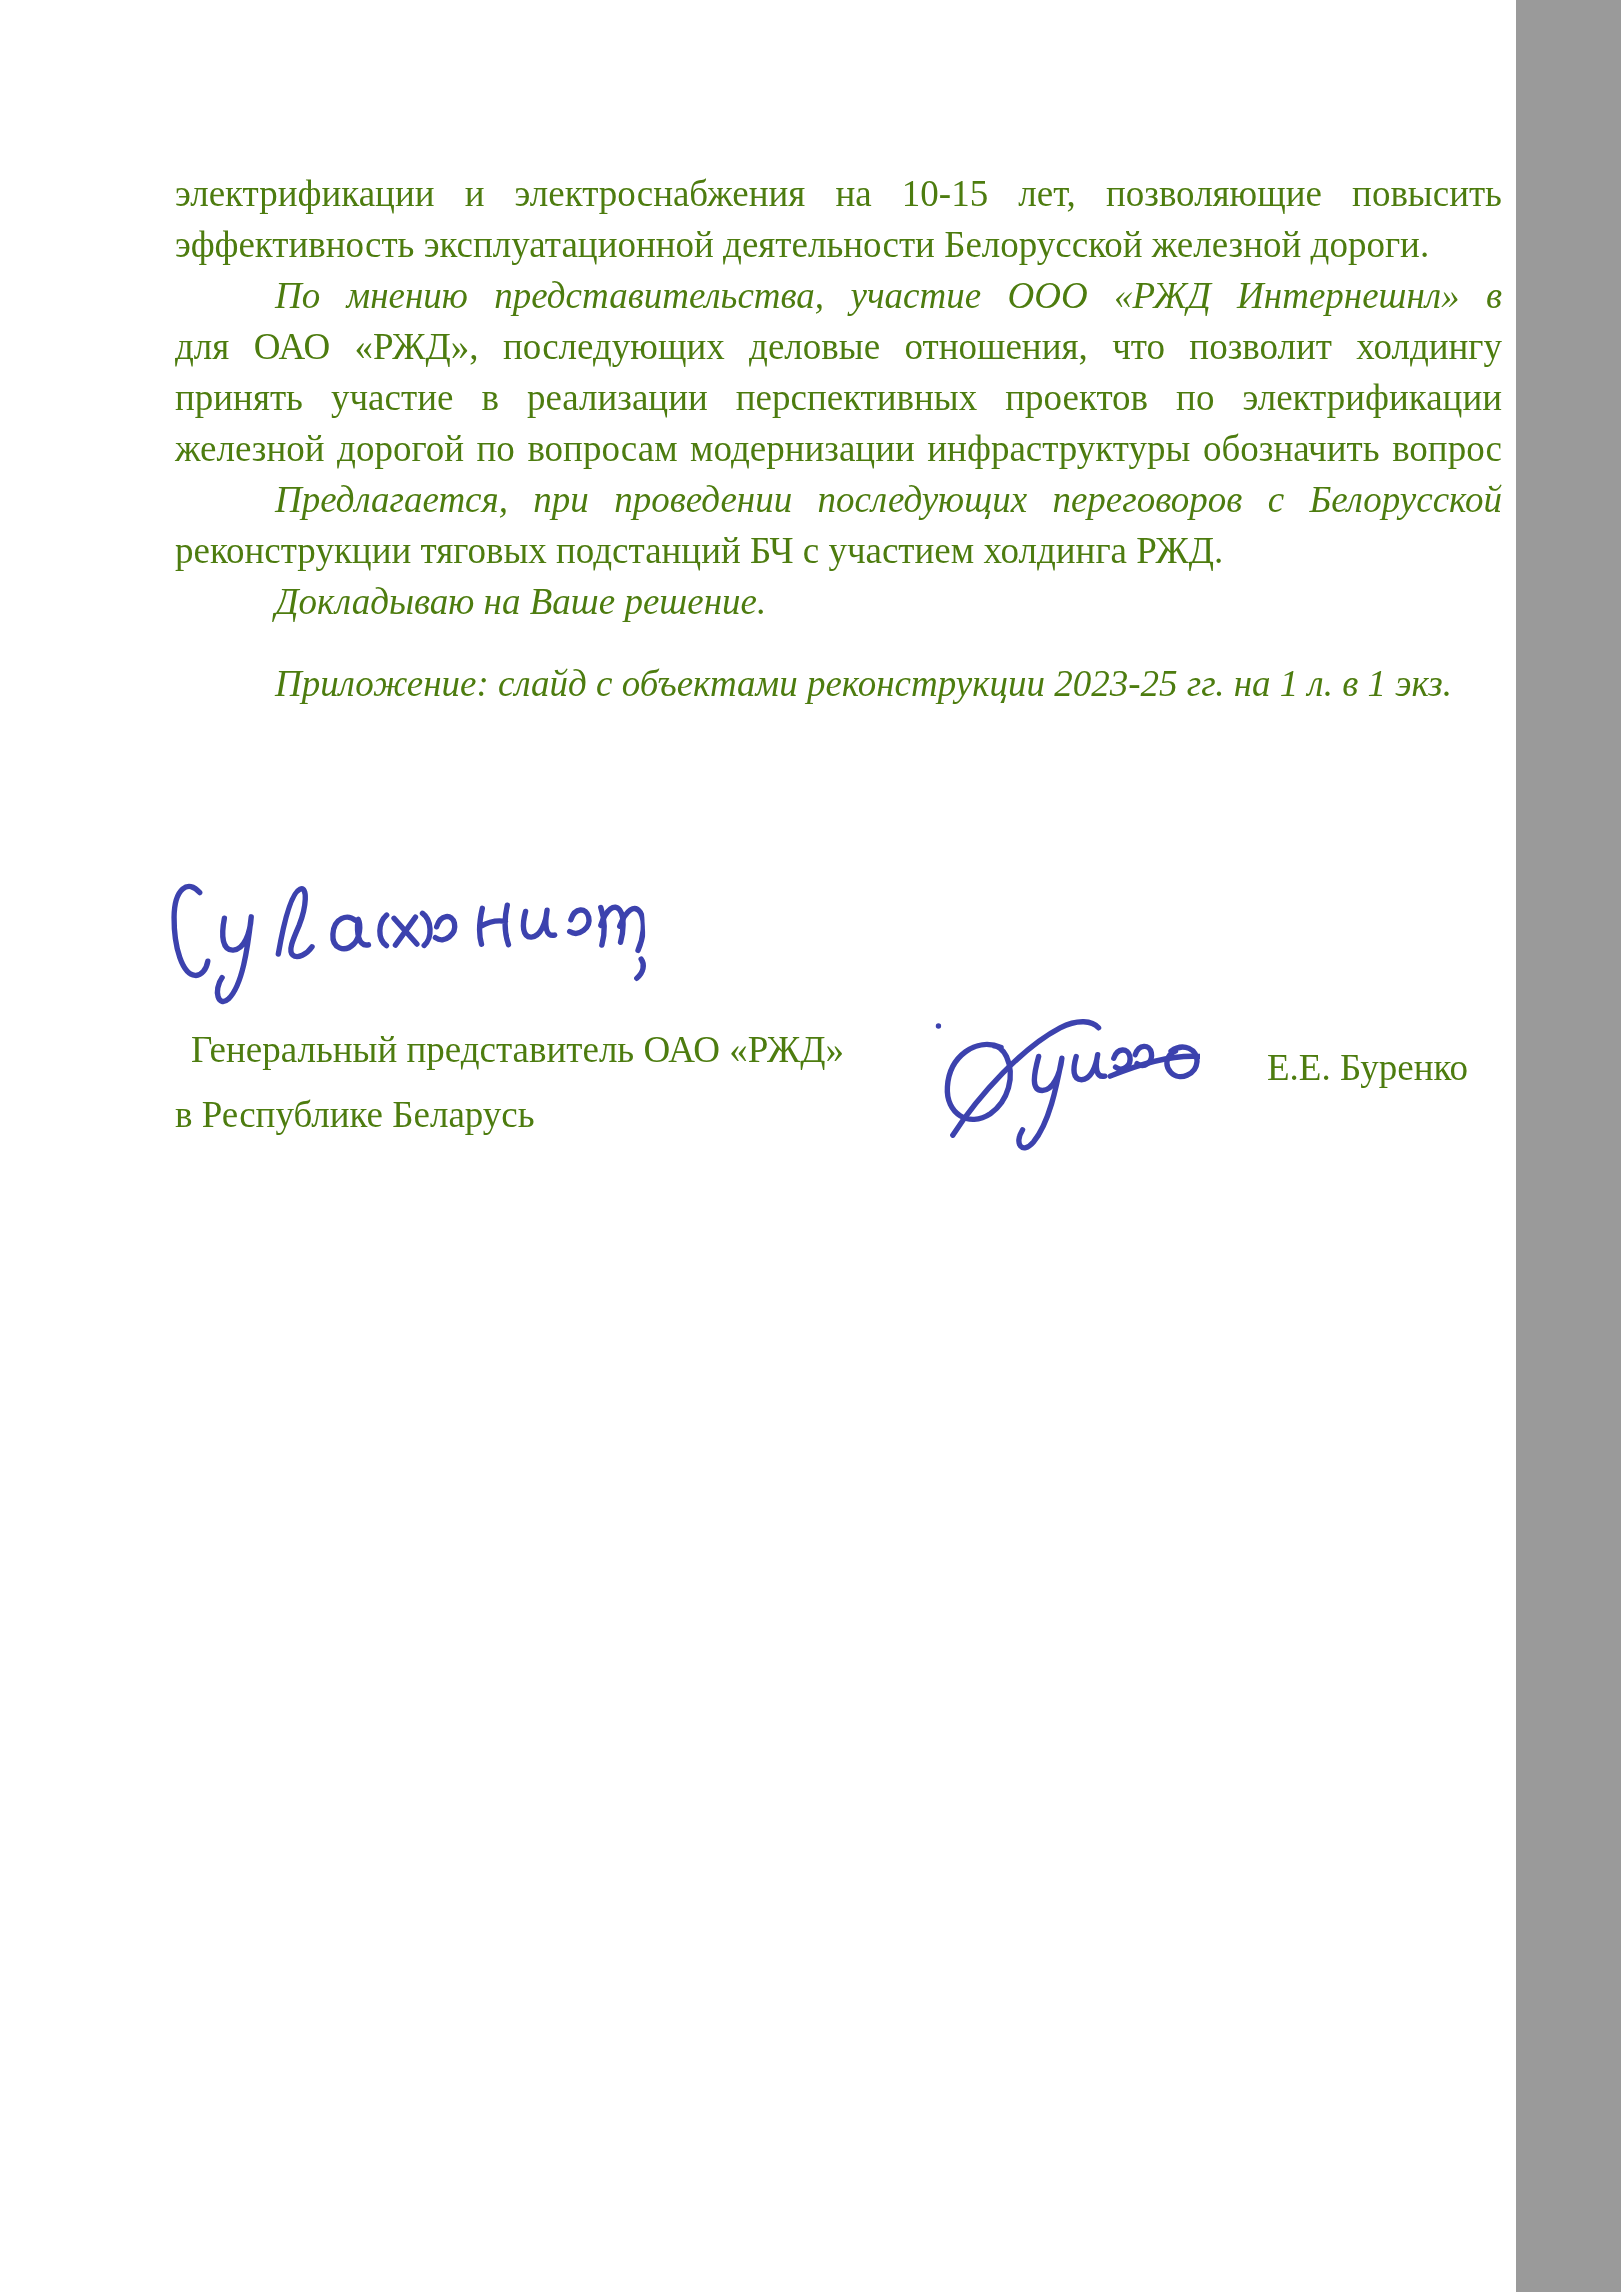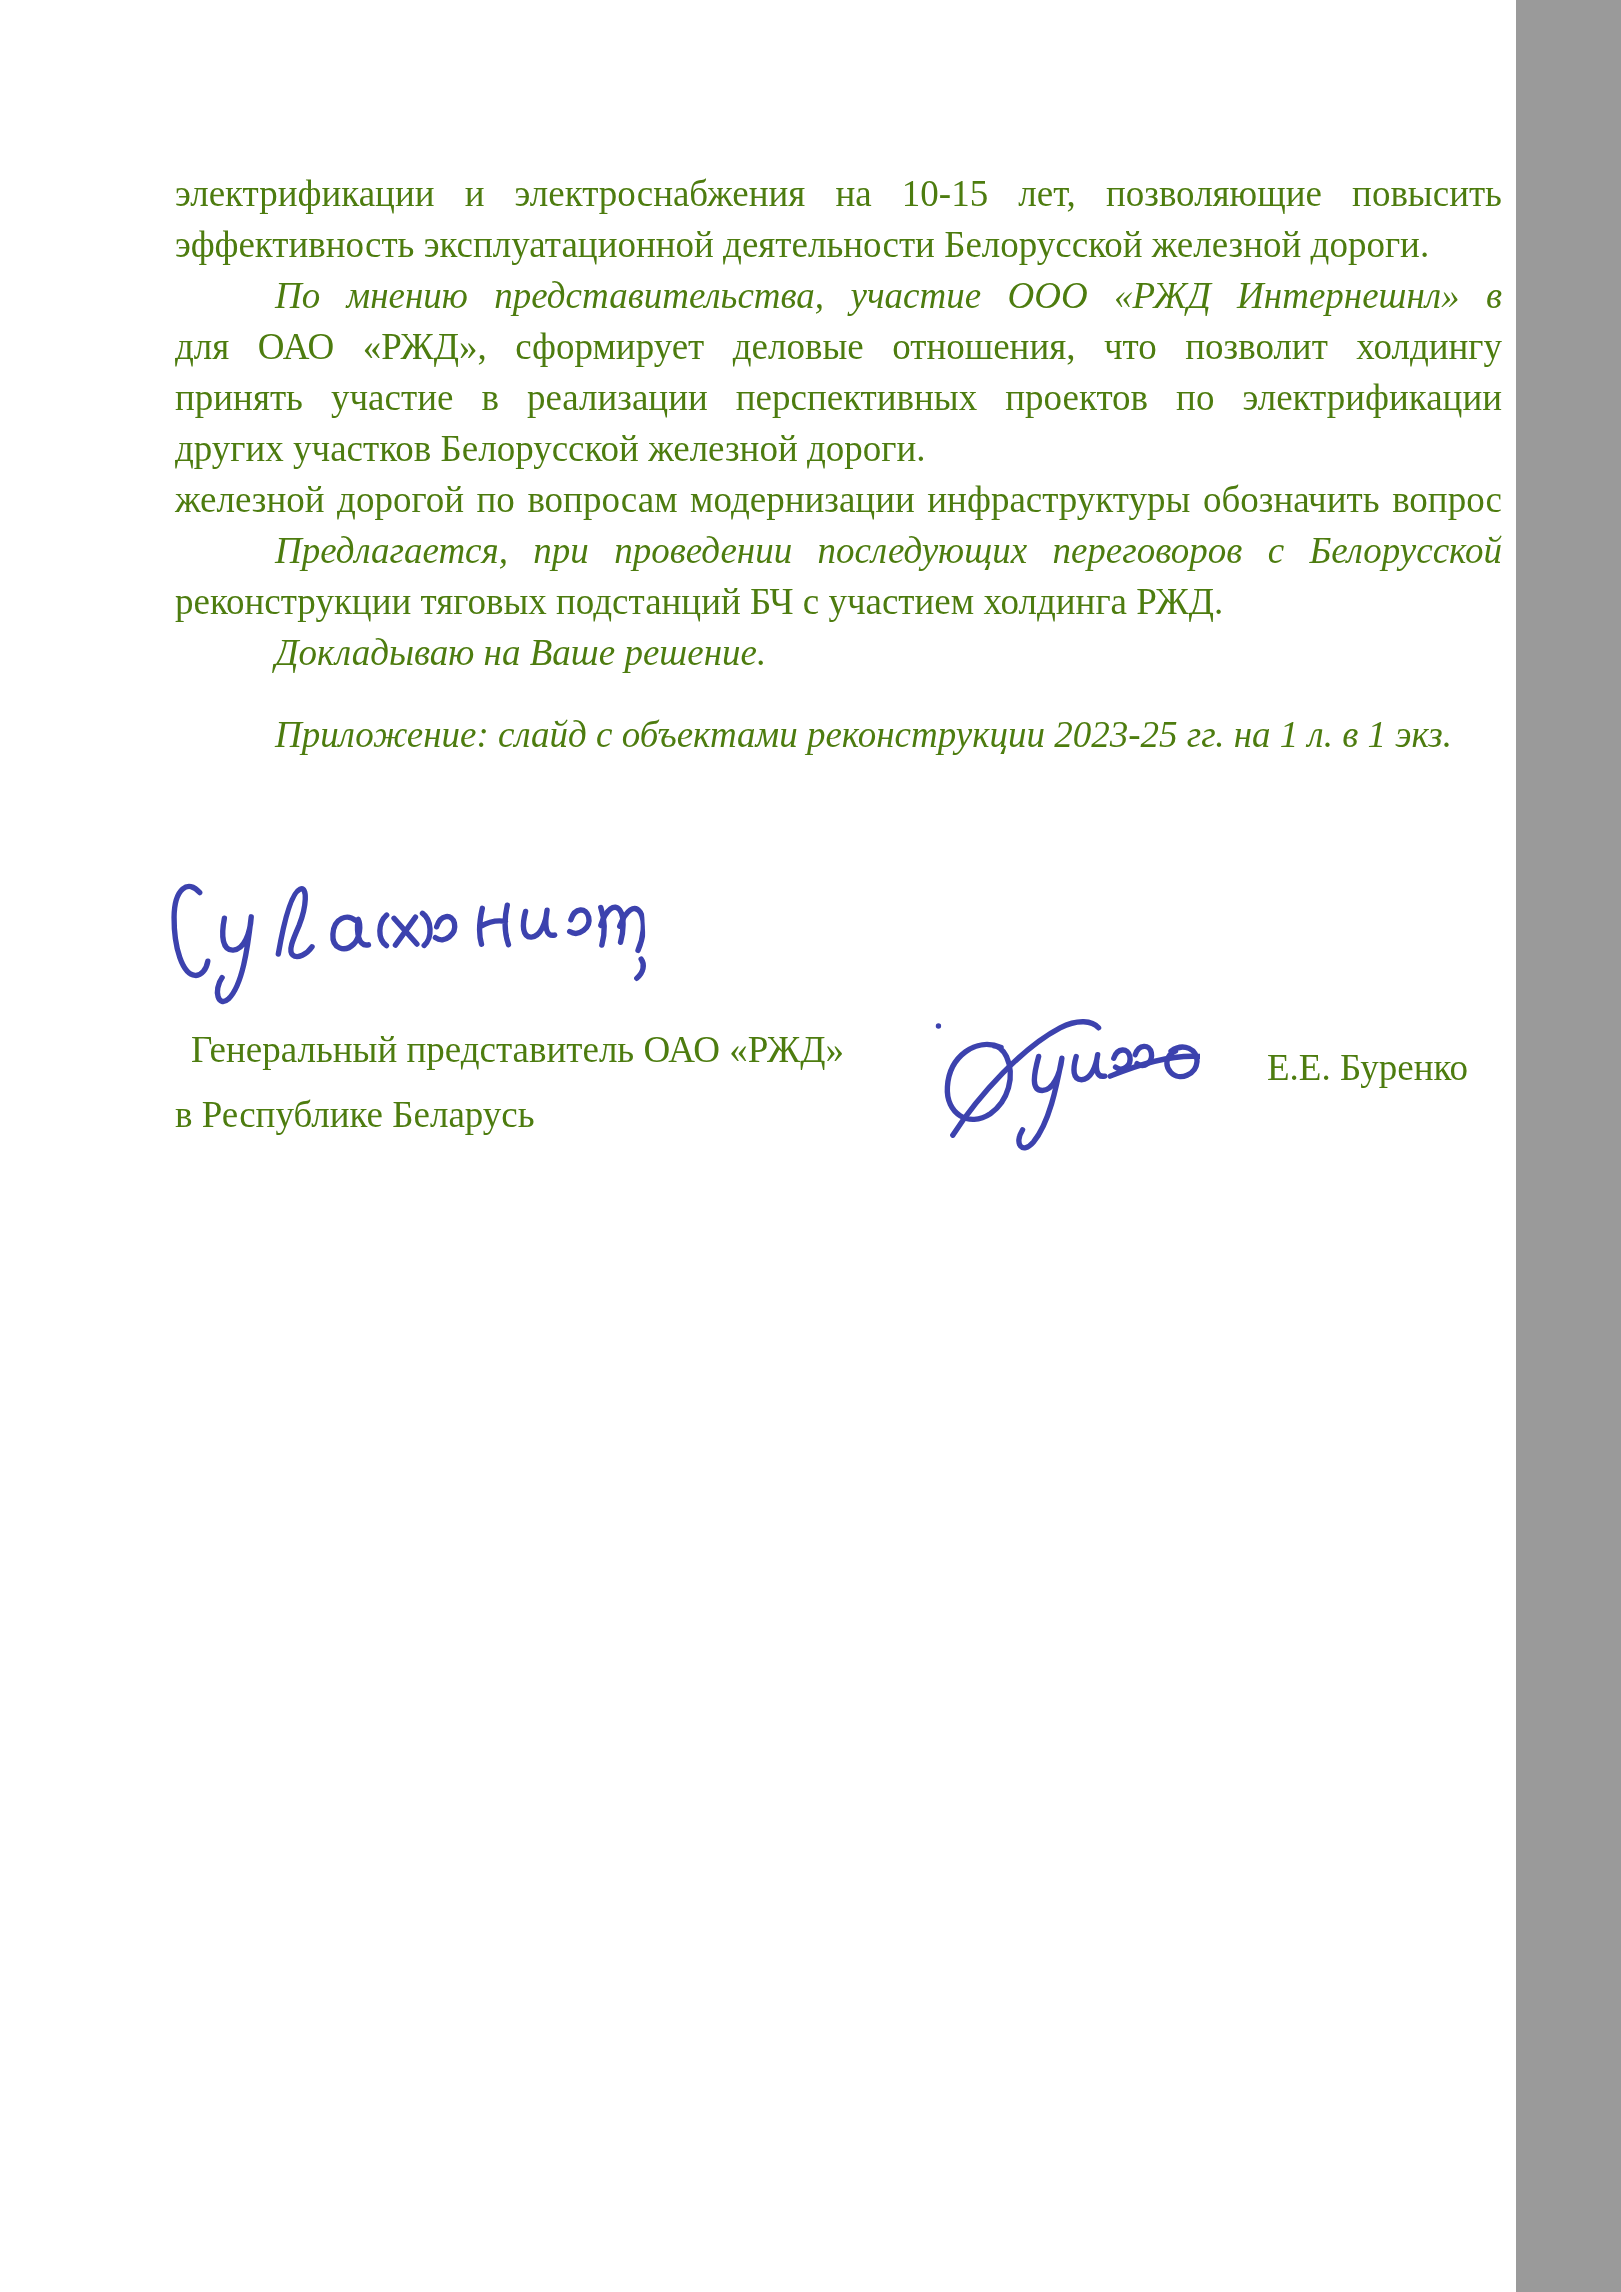--- a/index.html
+++ b/index.html
@@ -39,23 +39,22 @@
 </style>
 </head>
 <body>
 
 <div class="page">
 
   <div class="text-block">
     <div class="line just">электрификации и электроснабжения на 10-15 лет, позволяющие повысить</div>
     <div class="line plain">эффективность эксплуатационной деятельности Белорусской железной дороги.</div>
     <div class="line just indent">По мнению представительства, участие ООО «РЖД Интернешнл» в</div>
-    <div class="line just">для ОАО «РЖД», сформирует деловые отношения, что позволит холдингу</div>
+    <div class="line just">для ОАО «РЖД», последующих деловые отношения, что позволит холдингу</div>
     <div class="line just">принять участие в реализации перспективных проектов по электрификации</div>
-    <div class="line plain">других участков Белорусской железной дороги.</div>
     <div class="line just">железной дорогой по вопросам модернизации инфраструктуры обозначить вопрос</div>
     <div class="line just indent">Предлагается, при проведении последующих переговоров с Белорусской</div>
     <div class="line plain">реконструкции тяговых подстанций БЧ с участием холдинга РЖД.</div>
     <div class="line plain indent">Докладываю на Ваше решение.</div>
     <div class="line plain indent attachment">Приложение: слайд с объектами реконструкции 2023-25 гг. на 1 л. в 1 экз.</div>
   </div>
 
   <svg class="hand-closing" viewBox="0 0 530 165" aria-hidden="true">
     <g stroke="#3c42ae" stroke-width="6">
 

